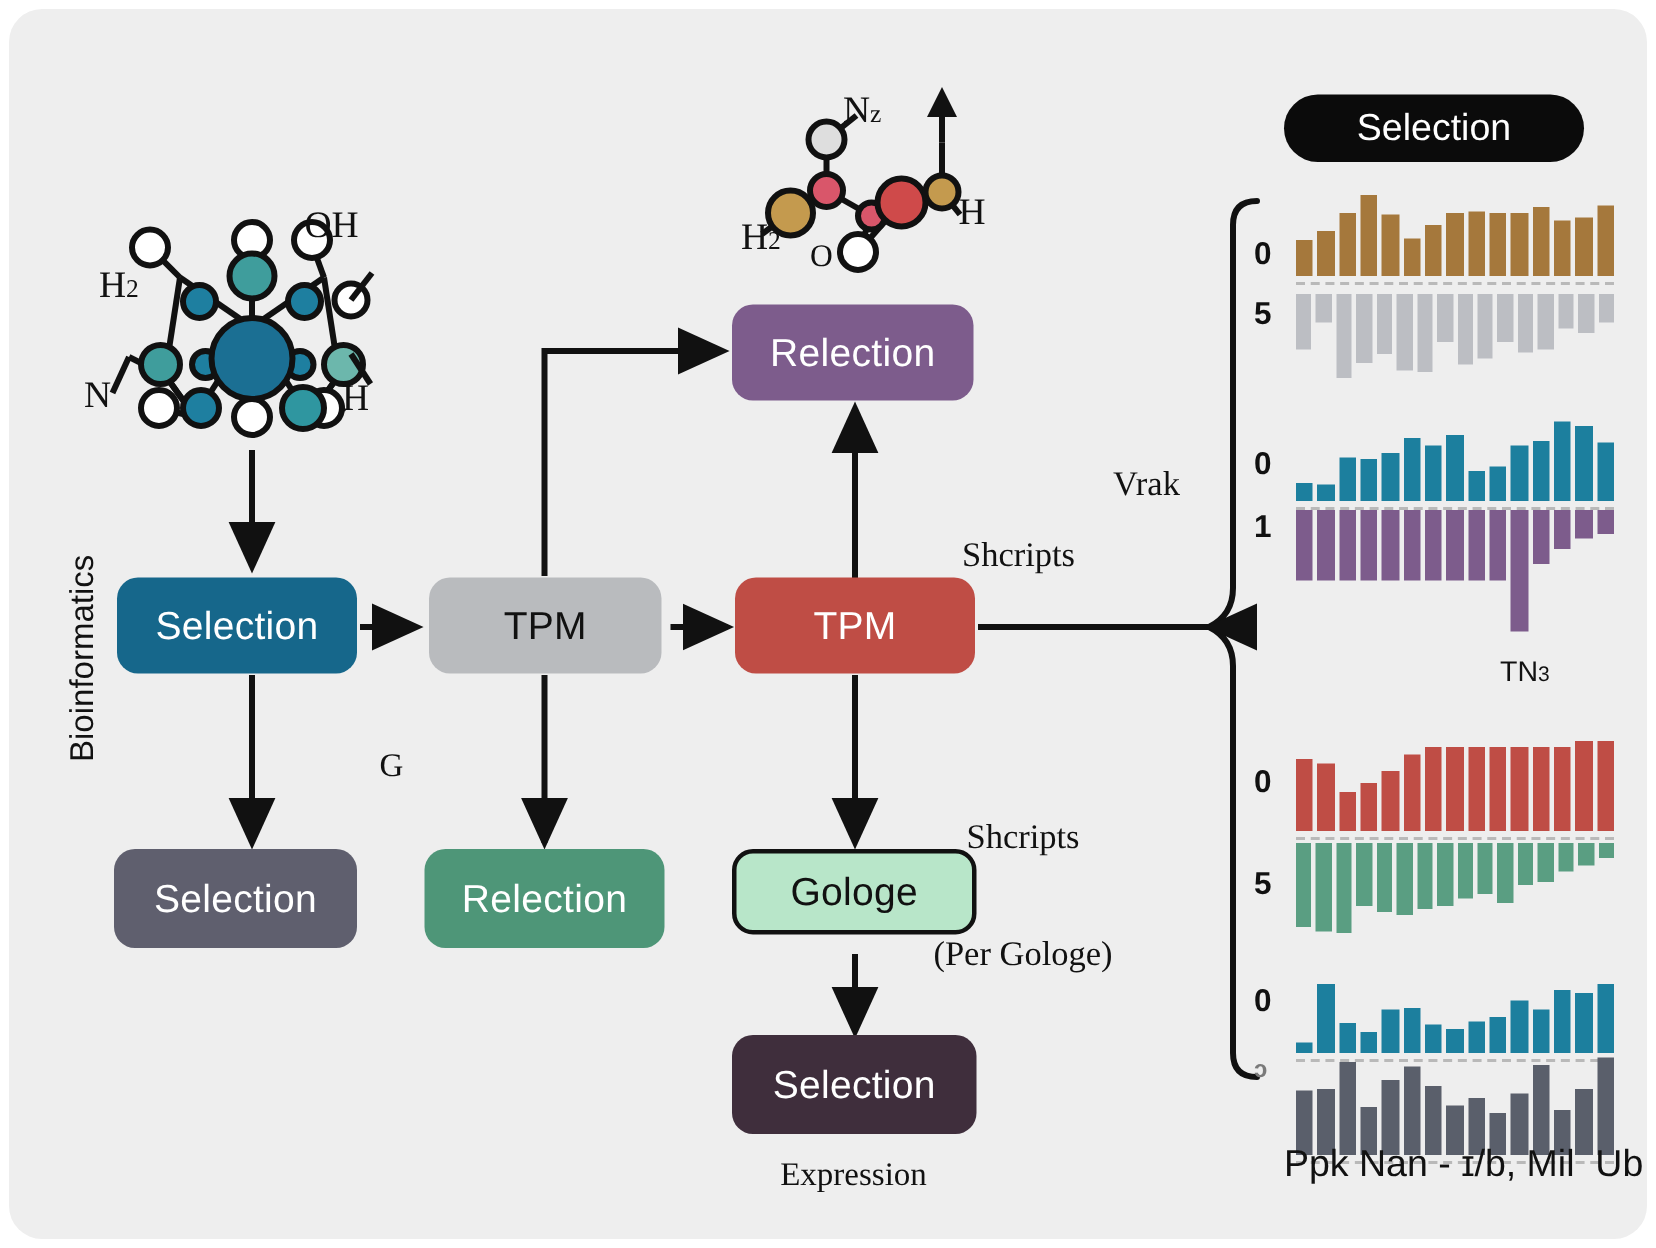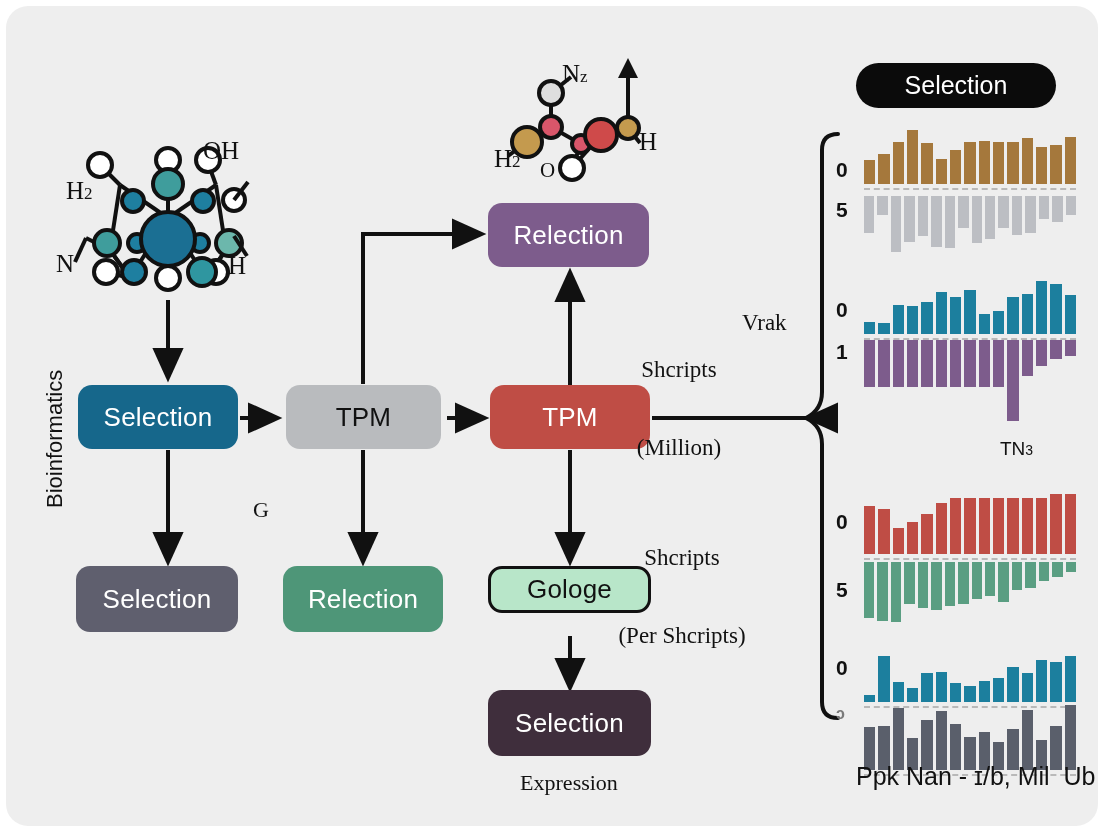--- a/index.html
+++ b/index.html
@@ -167,38 +167,37 @@
   </div>
 
   <div class="node white" style="left:76px;top:566px;width:162px;height:66px;background:#5f5f6e;">
     <span>Selection</span>
   </div>
 
   <div class="node white" style="left:283px;top:566px;width:160px;height:66px;background:#4e9678;">
     <span>Relection</span>
   </div>
 
-  <div class="node dark" style="left:488px;top:566px;width:163px;height:47px;background:#b8e6c9;border:3px solid #111;box-sizing:border-box;">
+  <div class="node dark" style="left:488px;top:566px;width:163px;height:57px;background:#b8e6c9;border:3px solid #111;box-sizing:border-box;">
     <span>Gologe</span>
   </div>
 
   <div class="node white" style="left:488px;top:690px;width:163px;height:66px;background:#3f2e3c;">
     <span>Selection</span>
   </div>
 
   <div class="lbl c" style="left:604px;top:305px;width:150px;font-size:23px;">
     <div>Shcripts</div>
-    <div>(Million)</div>
   </div>
 
   <div class="lbl" style="left:742px;top:310px;font-size:23px;">Vrak</div>
 
   <div class="lbl c" style="left:592px;top:493px;width:180px;font-size:23px;">
     <div>Shcripts</div>
-    <div>(Per Shcripts)</div>
+    <div>(Per Gologe)</div>
   </div>
 
   <div class="lbl" style="left:253px;top:497px;font-size:22px;">G</div>
 
   <div class="lbl c" style="left:478px;top:770px;width:182px;font-size:22px;">Expression</div>
 
   <div class="pill">
     <span>Selection</span>
   </div>
 

